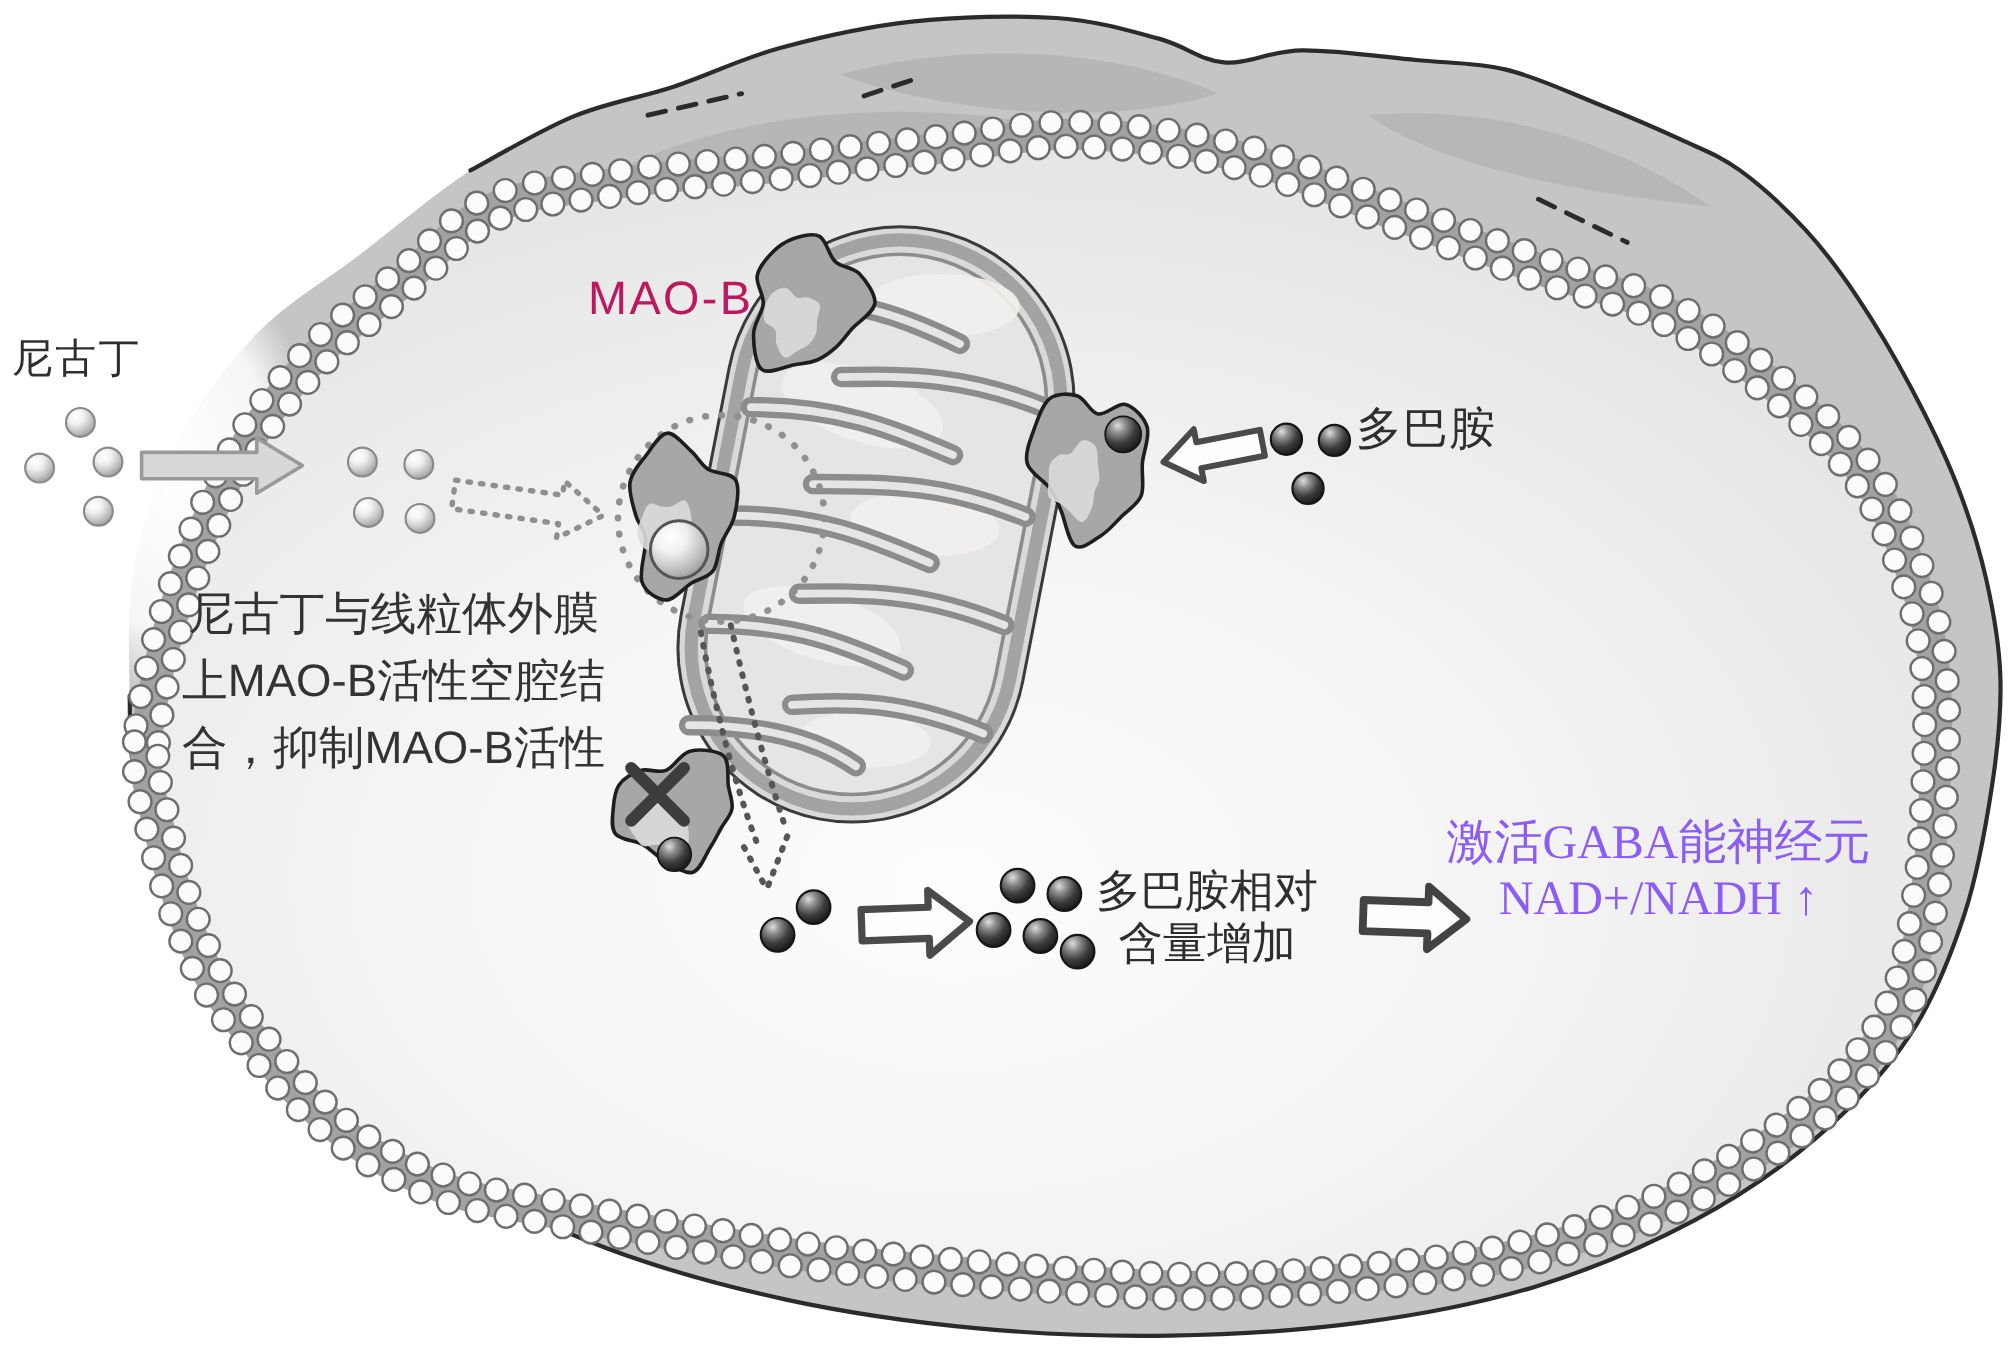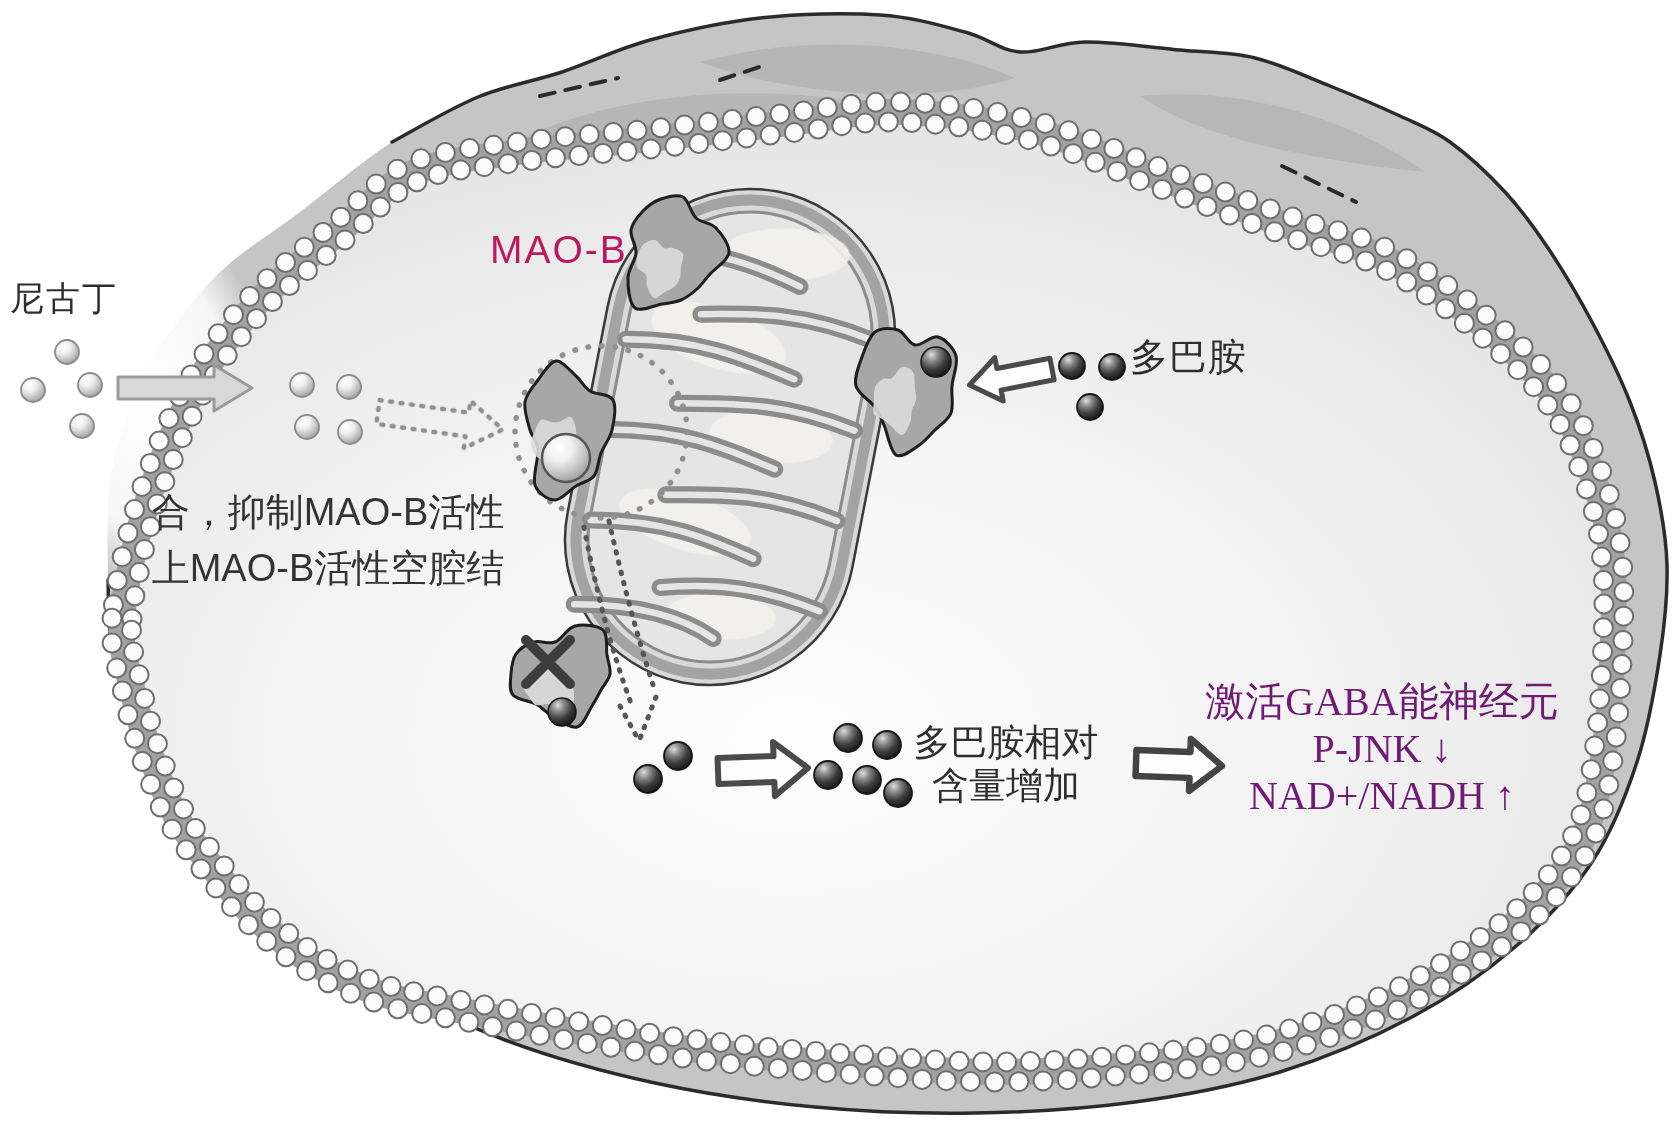--- a/index.html
+++ b/index.html
@@ -489,28 +489,28 @@
       </g>
 </svg>
 
 <div class="lbl" style="left:10px;top:276px;font-size:34px;letter-spacing:2px;text-align:right;">尼古丁</div>
 
 <div class="lbl" style="left:490px;top:228px;font-size:39px;letter-spacing:2px;color:#be185d;">MAO-B</div>
 
 <div class="lbl" style="left:1130px;top:332px;font-size:38px;letter-spacing:1px;">多巴胺</div>
 
 <div class="lbl center" style="left:138px;top:484px;width:380px;font-size:38px;line-height:1.48;color:#333;">
+  <div>尼古丁与线粒体外膜</div>
+  <div>上MAO-B活性空腔结</div>
   <div>合，抑制MAO-B活性</div>
-  <div>上MAO-B活性空腔结</div>
 </div>
 
 <div class="lbl center" style="left:898px;top:722px;width:216px;font-size:37px;line-height:1.16;">
   <div>多巴胺相对</div>
   <div>含量增加</div>
 </div>
 
-<div class="lbl center serif" style="left:1182px;top:679px;width:400px;font-size:40px;line-height:1.17;color:#701a75;">
+<div class="lbl center serif" style="left:1182px;top:679px;width:400px;font-size:40px;line-height:1.17;color:#8b5cf6;">
   <div>激活GABA能神经元</div>
-  <div>P-JNK ↓</div>
   <div>NAD+/NADH ↑</div>
 </div>
 
 </div>
 
 </body></html>

